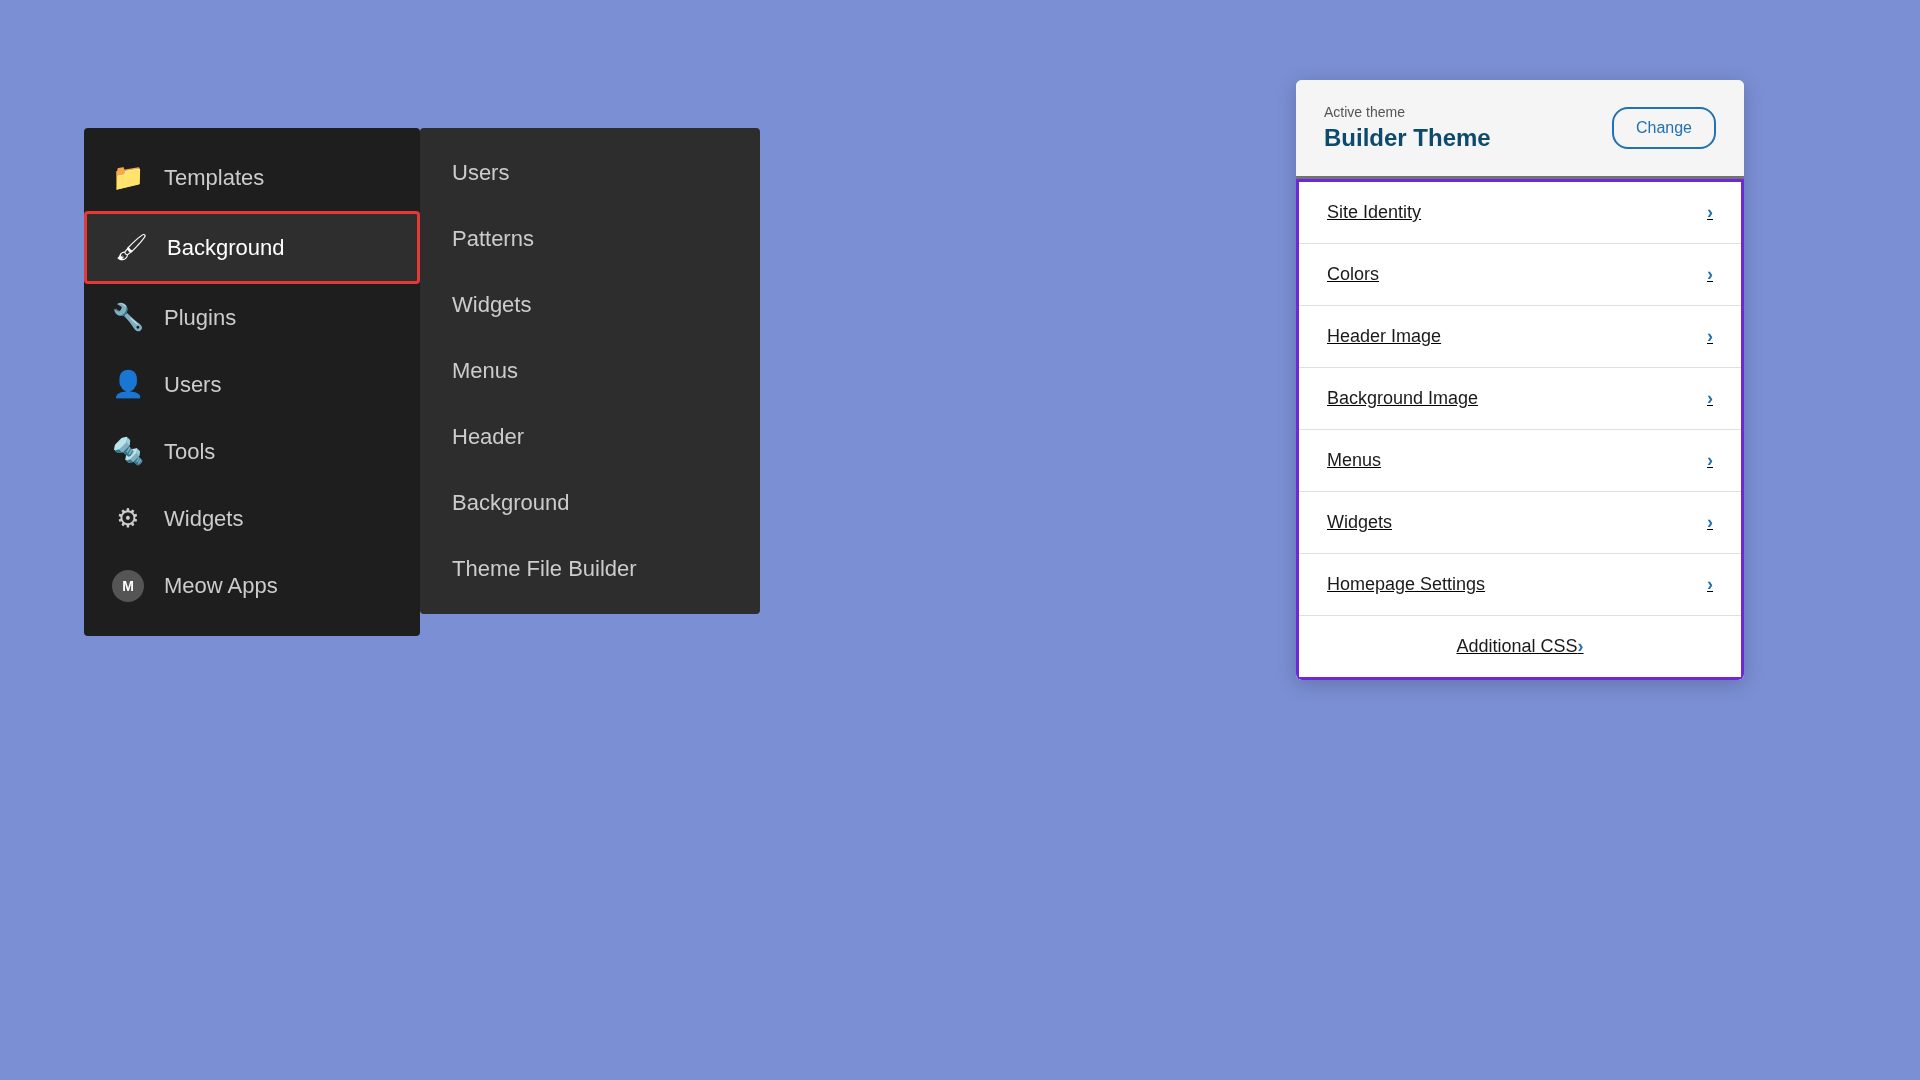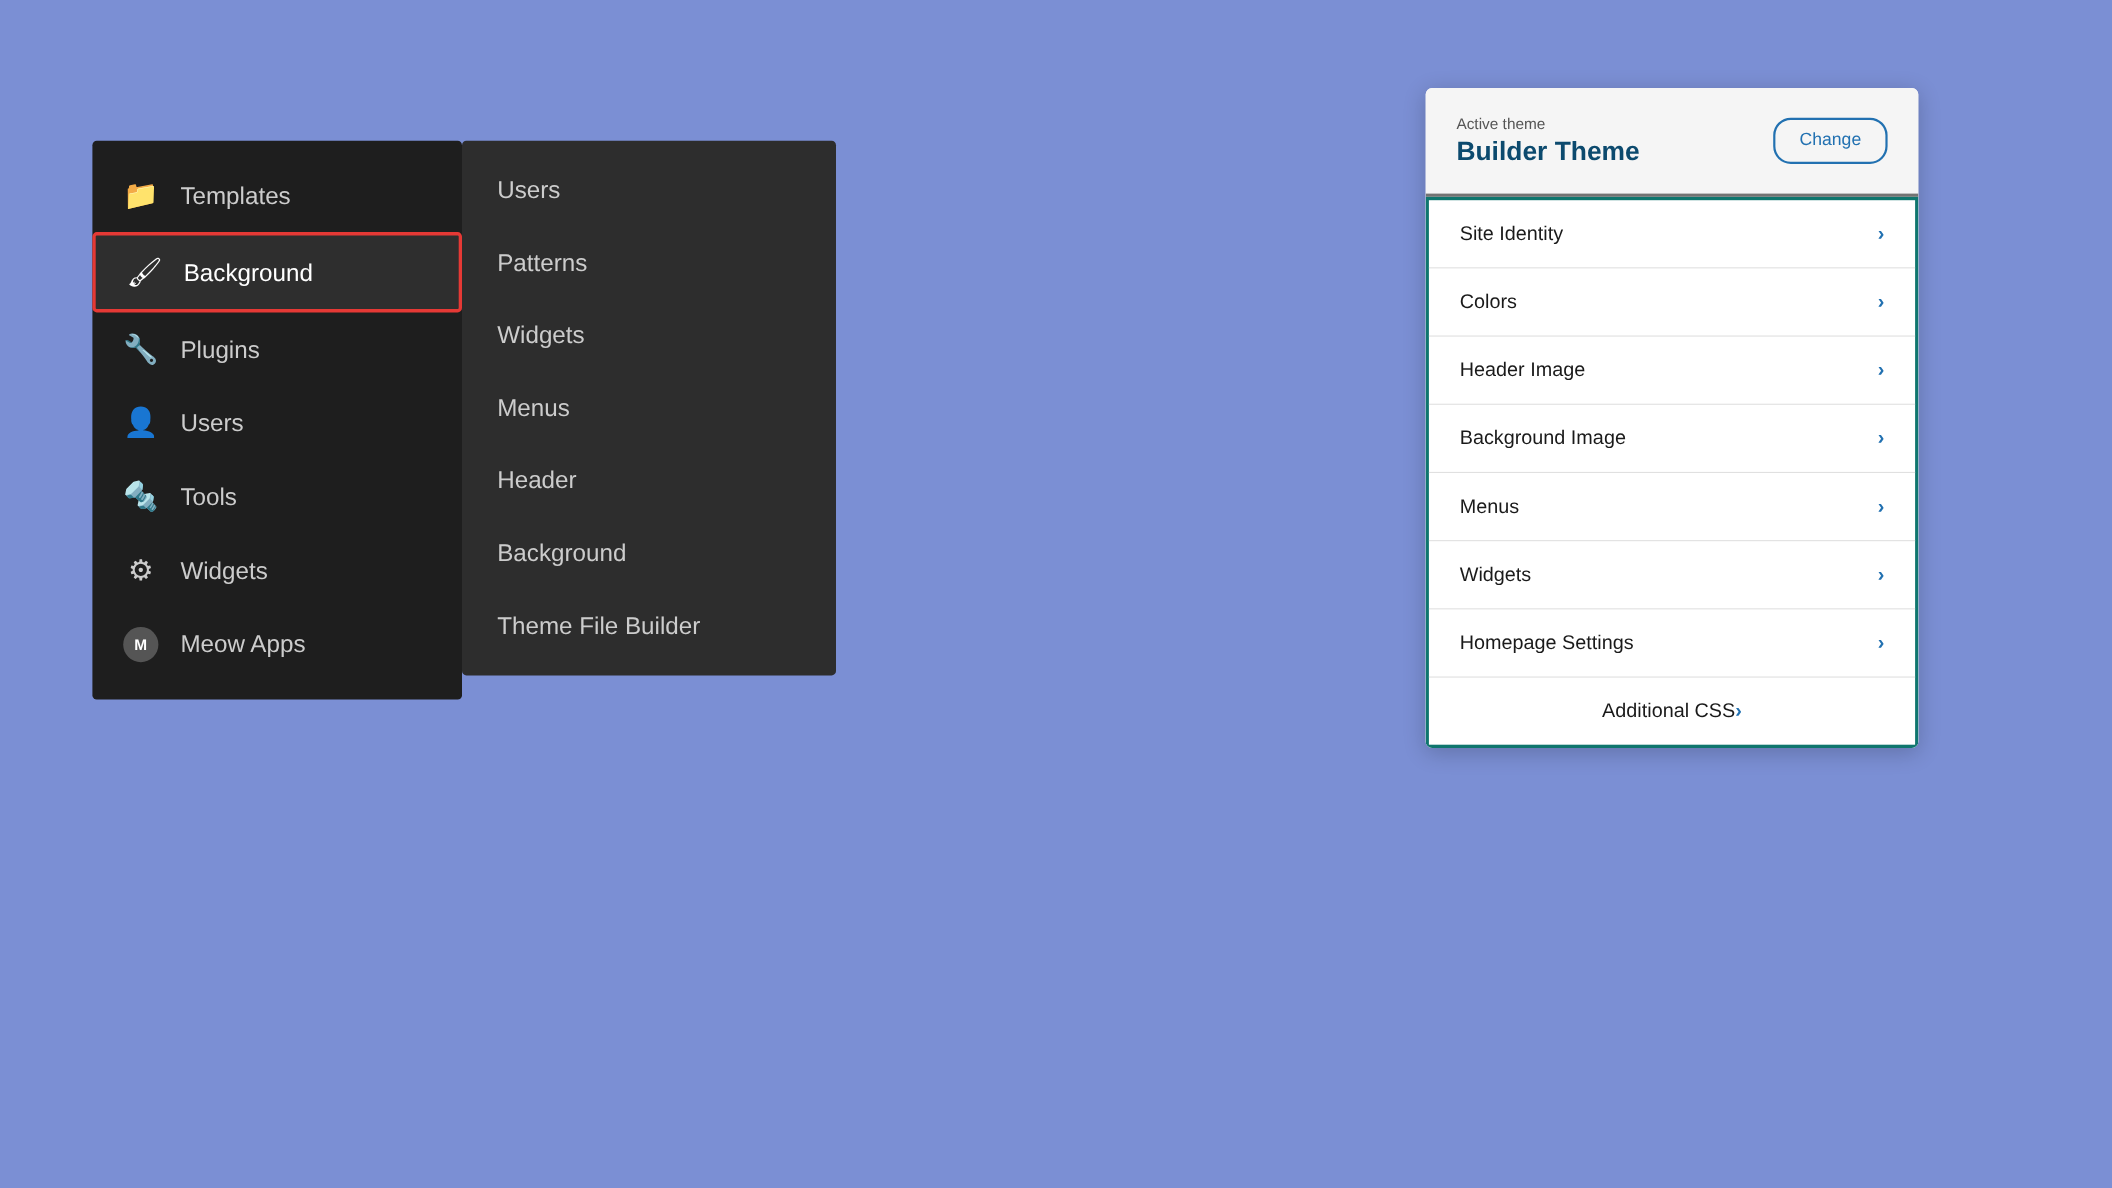--- a/index.html
+++ b/index.html
@@ -115,22 +115,23 @@
       color: #2271b1;
       font-size: 16px;
       padding: 10px 22px;
       border-radius: 16px;
       cursor: pointer;
       font-weight: 500;
     }
 
     
     .customize-list {
-      border: 3px solid #0f766e;
+      border: 3px solid #6d28d9;
       background: #fff;
+      text-decoration: underline;
     }
 
     .customize-list-item {
       display: flex;
       align-items: center;
       justify-content: space-between;
       padding: 20px 28px;
       border-bottom: 1px solid #e0e0e0;
       font-size: 18px;
       color: #1a1a1a;

